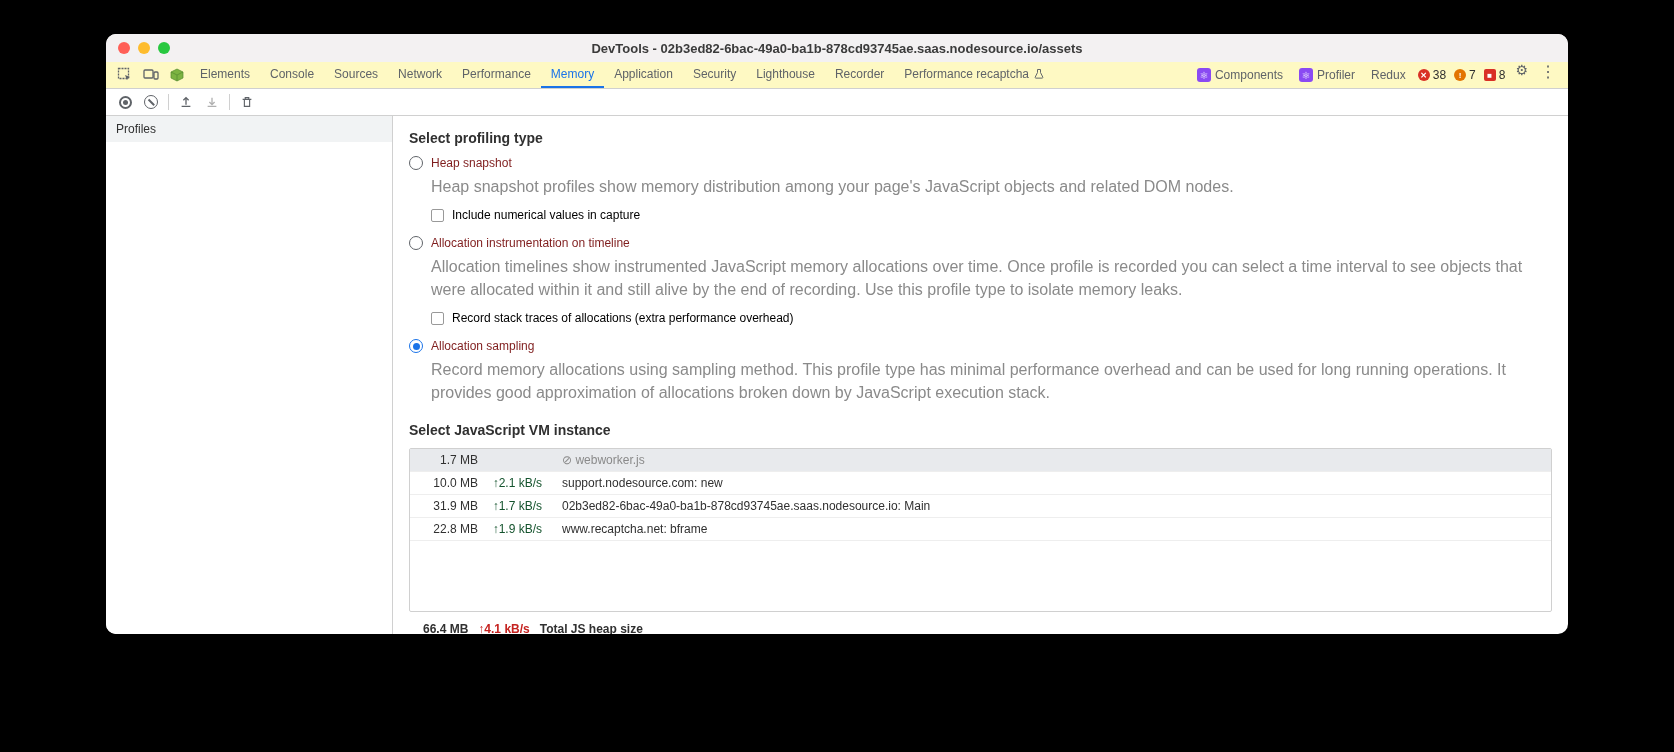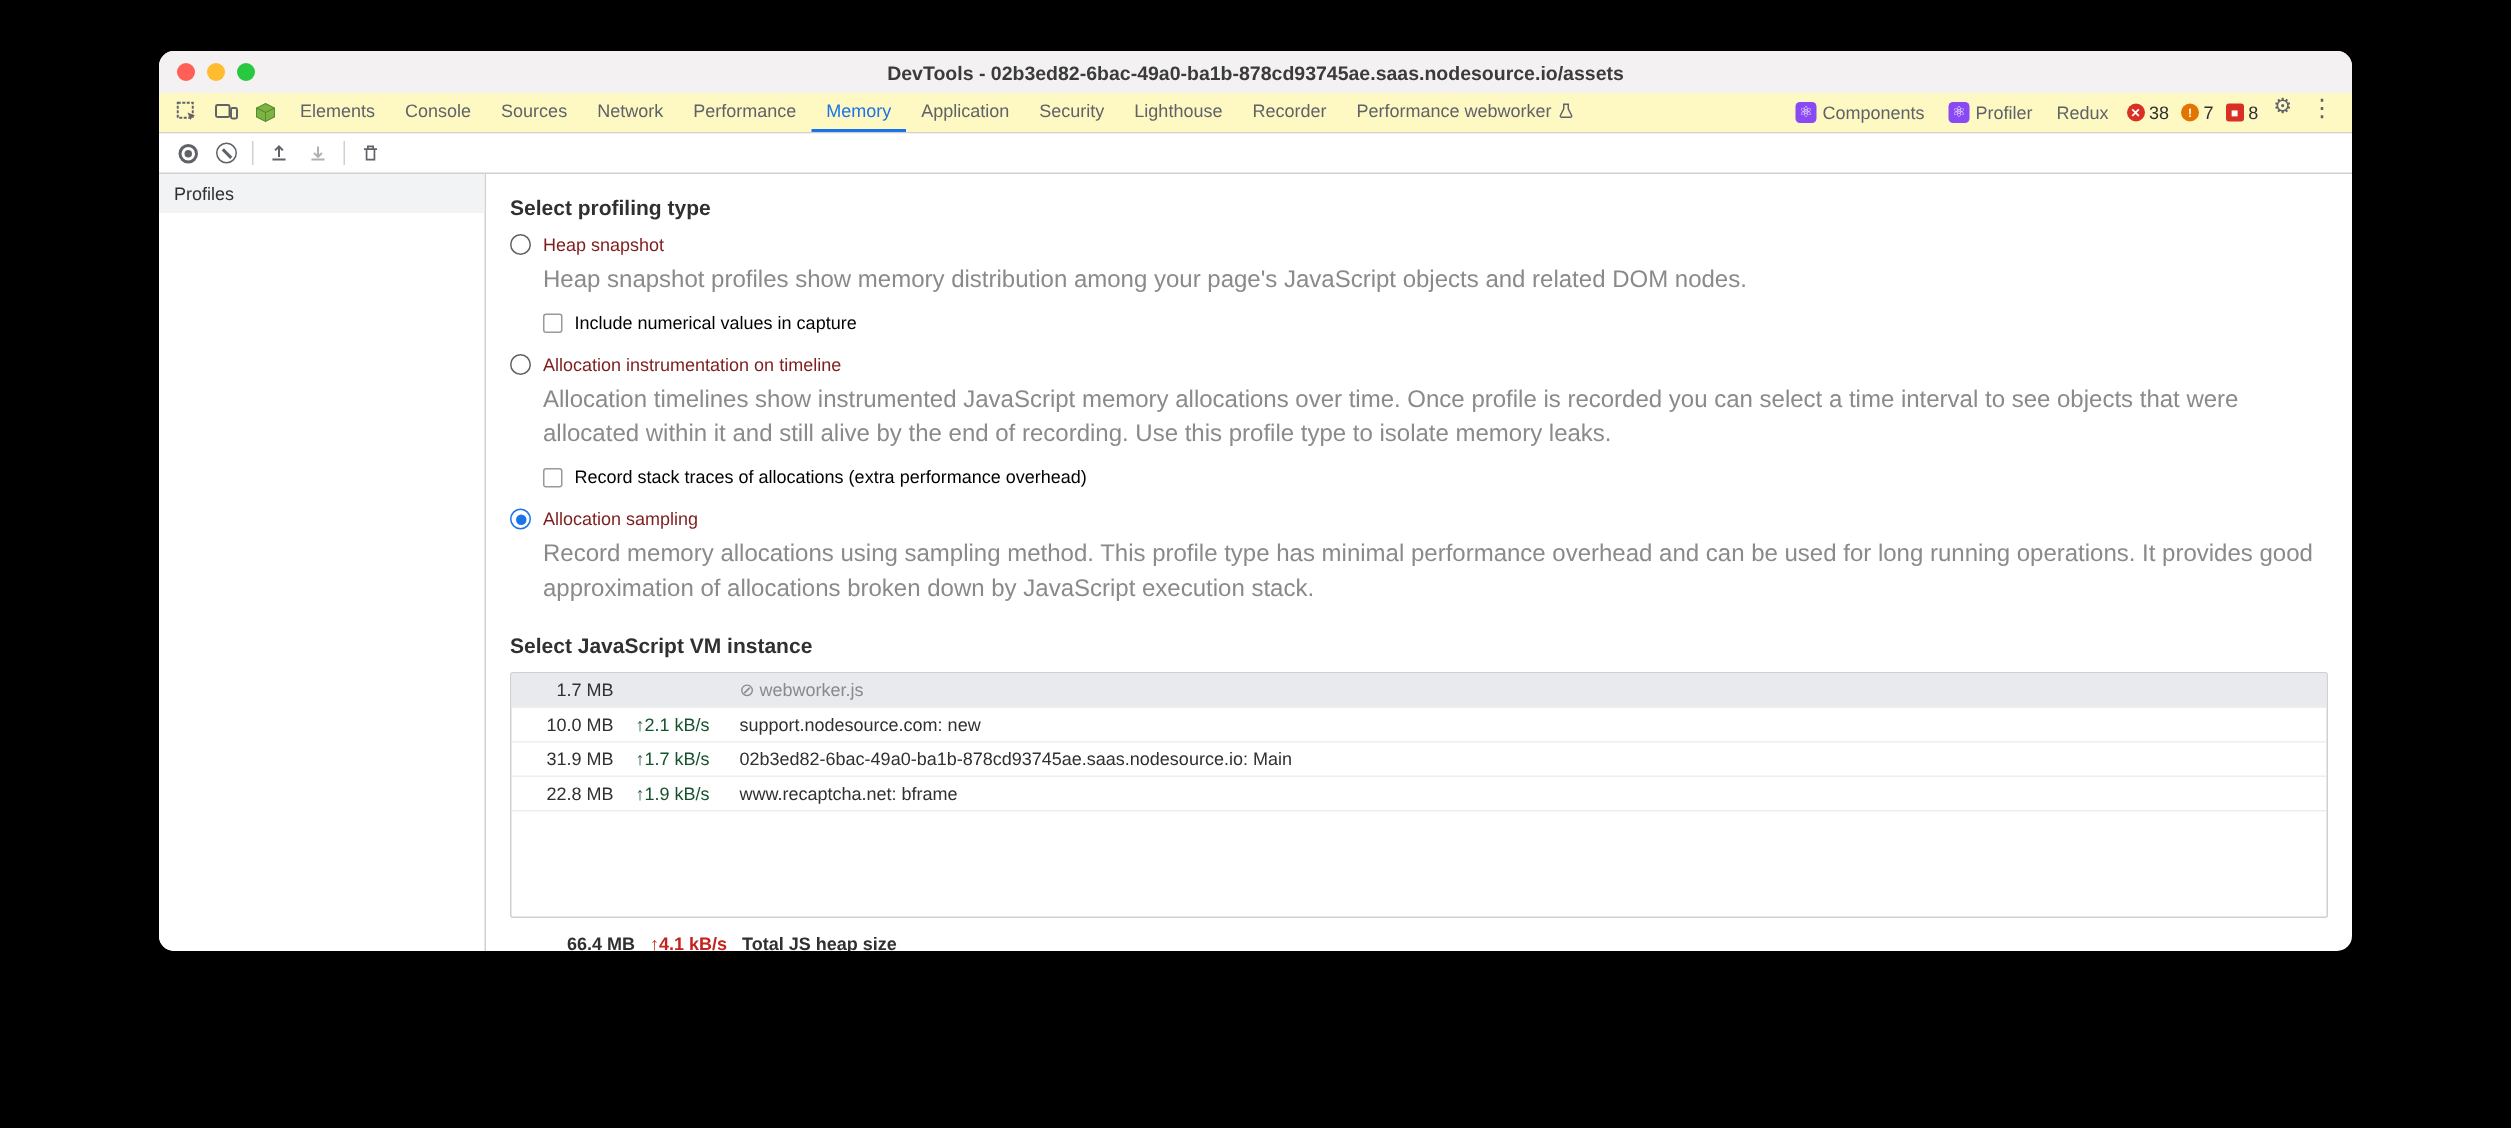--- a/index.html
+++ b/index.html
@@ -80,21 +80,21 @@
 }
 .toolbar2 .btn { width:26px; height:100%; display:flex;align-items:center;justify-content:center;color:#5f6368;}
 .toolbar2 .sep { width:1px; height:16px; background:#d0d0d0; margin:0 4px;}
 .rec { width:13px;height:13px;border:2px solid #5f6368;border-radius:50%;position:relative;}
 .rec::after{content:"";position:absolute;inset:2px;border-radius:50%;background:#5f6368;}
 .clear-ico{width:14px;height:14px;border:1.5px solid #5f6368;border-radius:50%;position:relative;}
 .clear-ico::after{content:"";position:absolute;left:2px;right:2px;top:50%;height:1.5px;background:#5f6368;transform:rotate(45deg) translateY(-50%);}
 
 .content { flex:1; display:flex; min-height:0; }
 .sidebar {
-  width: 218px; border-right:1px solid #d0d0d0; background:#fff;
+  width: 287px; border-right:1px solid #d0d0d0; background:#fff;
 }
 .sidebar-item {
   padding: 6px 10px; font-size:12px; background:#f1f3f4; color:#303030;
 }
 .main {
   flex:1; padding: 10px 16px; overflow:auto; color:#303030;
 }
 h1.section { font-size:14px; font-weight:600; color:#303030; margin: 4px 0 10px; }
 .opt { margin-bottom: 14px; }
 .opt-head { display:flex; align-items:center; gap:8px; }
@@ -115,21 +115,21 @@
 .vm-row:last-child{border-bottom:none;}
 .vm-row.sel{background:#e8eaed;}
 .vm-size{width:60px;text-align:right;color:#303030;}
 .vm-rate{width:70px;text-align:right;color:#14532d;padding-right:6px;}
 .vm-name{flex:1;padding-left:14px;color:#303030;}
 .vm-name .line{display:block;}
 .vm-name .dead{color:#8a8a8a;}
 .vm-space{height:70px;}
 
 .totals{display:flex;align-items:center;gap:10px;padding:10px 0 8px 14px;font-size:12px;}
-.totals .sz{font-weight:700;color:#303030;margin-left:24px;}
+.totals .sz{font-weight:700;color:#303030;}
 .totals .rt{color:#c5221f;font-weight:700;}
 .totals .lbl{font-weight:700;color:#303030;}
 
 .buttons{display:flex;gap:10px;padding:0 0 10px 0;}
 .pill{border-radius:14px;font-size:12px;padding:4px 16px;border:1px solid #1a73e8;cursor:default;}
 .pill.primary{background:#1a73e8;color:#fff;}
 .pill.secondary{background:#fff;color:#1a73e8;}
 
 svg{display:block;}
 </style>
@@ -171,21 +171,21 @@
       <div class="tab">Console</div>
       <div class="tab">Sources</div>
       <div class="tab">Network</div>
       <div class="tab">Performance</div>
       <div class="tab active">Memory</div>
       <div class="tab">Application</div>
       <div class="tab">Security</div>
       <div class="tab">Lighthouse</div>
       <div class="tab">Recorder</div>
       <div class="tab">
-        <span>Performance webworker</span>
+        <span>Performance recaptcha</span>
         <span style="margin-left:4px;">
           <svg width="12" height="12" viewBox="0 0 16 16">
               <path d="M6 2 h4 v4 l3 6 a1 1 0 0 1 -1 1.5 h-8 a1 1 0 0 1 -1 -1.5 l3 -6 z" fill="none" stroke="#5f6368" stroke-width="1.3"></path>
             </svg>
         </span>
       </div>
     </div>
     <div class="spacer"></div>
     <div class="ext-tab">
       <span class="ext-icon">⚛</span>

